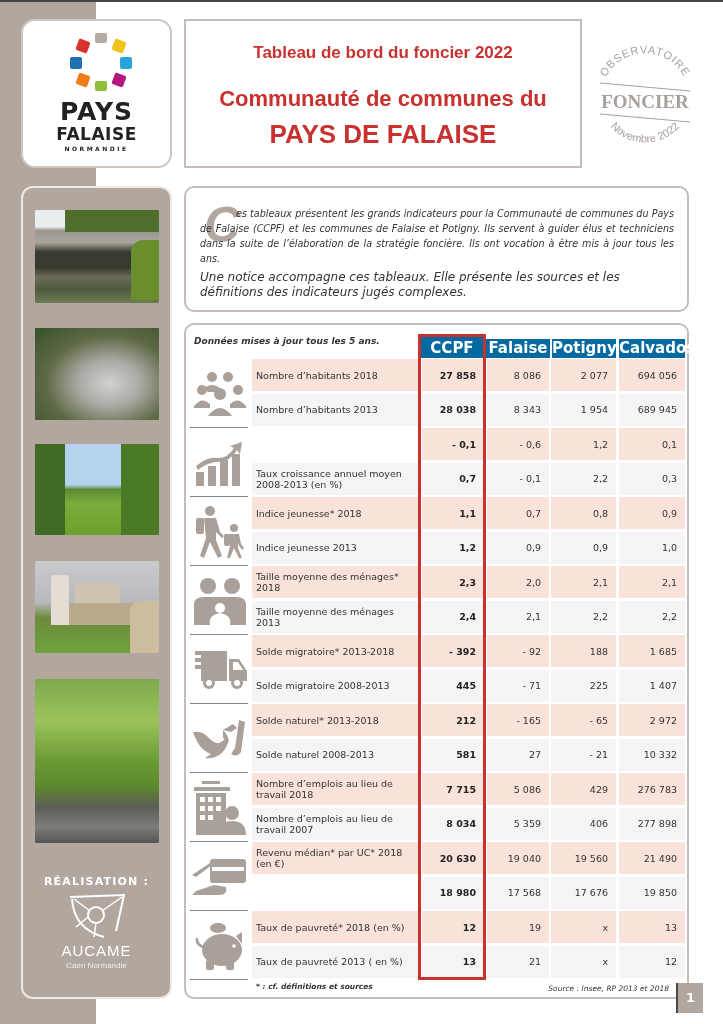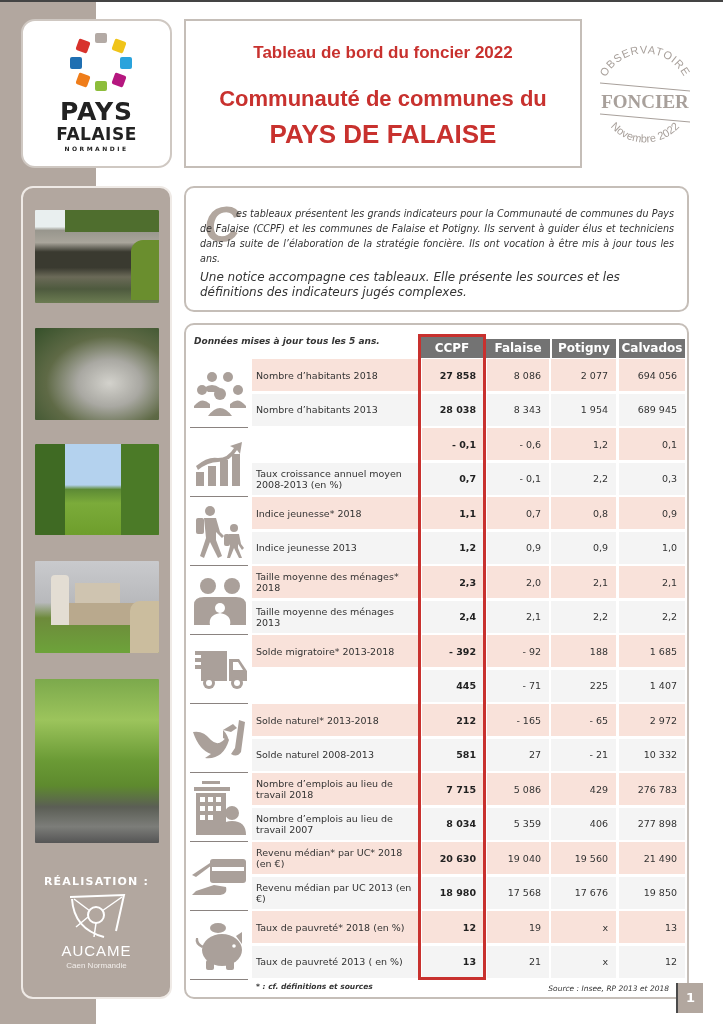--- a/index.html
+++ b/index.html
@@ -43,21 +43,21 @@
     border: 2px solid #c5beb8; border-radius: 10px; }
   .dropcap { position: absolute; left: 18px; top: 12px; font-size: 50px; font-weight: bold; font-style: italic; color: #b2a79f; font-family: "Liberation Sans", sans-serif; line-height: 1; }
   .intro-p1 { position: absolute; left: 14px; top: 18px; width: 474px; font-size: 9.6px; line-height: 15px; font-style: italic; color: #333; text-align: justify; font-family: "DejaVu Sans", sans-serif; text-indent: 36px; }
   .intro-p2 { position: absolute; left: 14px; top: 82px; width: 474px; font-size: 12px; line-height: 15px; font-style: italic; color: #333; font-family: "DejaVu Sans", sans-serif; }
 
   
   .table-card { position: absolute; left: 184px; top: 323px; width: 505px; height: 676px; background: #fff;
     border: 2px solid #c5beb8; border-radius: 10px; }
   .updated-note { position: absolute; left: 8px; top: 11px; font-size: 9px; font-weight: bold; font-style: italic; color: #333; font-family: "DejaVu Sans", sans-serif; }
 
-  .col-head { position: absolute; top: 14px; height: 19px; background: #737373; color: #fff; font-size: 12px; font-weight: bold; text-align: center; line-height: 19px; font-family: "DejaVu Sans", sans-serif; }
+  .col-head { position: absolute; top: 14px; height: 19px; background: #0369a1; color: #fff; font-size: 15px; font-weight: bold; text-align: center; line-height: 19px; font-family: "DejaVu Sans", sans-serif; }
 
   .ccpf-frame { position: absolute; left: 232px; top: 9px; width: 68px; height: 646px; border: 3px solid #c8312e; pointer-events: none; }
 
   .row { position: absolute; left: 0; width: 505px; height: 34px; }
   .cell { position: absolute; top: 0; height: 32px; display: flex; align-items: center; font-size: 9.5px; color: #333; font-family: "DejaVu Sans", sans-serif; }
   .cell.label { left: 66px; width: 168px; padding-left: 4px; line-height: 11px; }
   .cell.num { justify-content: flex-end; padding-right: 8px; }
   .cell.ccpf { left: 236px; width: 62px; font-weight: bold; color: #222; }
   .cell.fal { left: 301px; width: 62px; }
   .cell.pot { left: 365px; width: 65px; }
@@ -286,20 +286,21 @@
       </div>
       <div class="group-sep" style="top: 378px;"></div>
       <div class="row odd" style="top: 310px;">
         <div class="cell label">Solde migratoire* 2013-2018</div>
         <div class="cell num ccpf">- 392</div>
         <div class="cell num fal">- 92</div>
         <div class="cell num pot">188</div>
         <div class="cell num cal">1 685</div>
       </div>
       <div class="row even" style="top: 344.5px;">
+        <div class="cell label">Solde migratoire 2008-2013</div>
         <div class="cell num ccpf">445</div>
         <div class="cell num fal">- 71</div>
         <div class="cell num pot">225</div>
         <div class="cell num cal">1 407</div>
       </div>
       <div class="group-icon" style="top: 384px;">
         <svg width="54" height="46" viewBox="0 0 54 46">
           <g fill="#aaa09a">
             <path d="M0 16 Q10 14 18 24 Q26 32 34 20 L36 24 Q30 44 12 42 L18 38 Q6 34 0 16Z"></path>
             <path d="M30 14 L40 8 L44 12 L38 16Z"></path>
@@ -371,21 +372,20 @@
       </div>
       <div class="group-sep" style="top: 585px;"></div>
       <div class="row odd" style="top: 517px;">
         <div class="cell label">Revenu médian* par UC* 2018 (en €)</div>
         <div class="cell num ccpf">20 630</div>
         <div class="cell num fal">19 040</div>
         <div class="cell num pot">19 560</div>
         <div class="cell num cal">21 490</div>
       </div>
       <div class="row even" style="top: 551.5px;">
-        <div class="cell label">Revenu médian par UC 2013 (en €)</div>
         <div class="cell num ccpf">18 980</div>
         <div class="cell num fal">17 568</div>
         <div class="cell num pot">17 676</div>
         <div class="cell num cal">19 850</div>
       </div>
       <div class="group-icon" style="top: 591px;">
         <svg width="52" height="48" viewBox="0 0 52 48">
           <g fill="#aaa09a">
             <ellipse cx="24" cy="6" rx="8" ry="5"></ellipse>
             <ellipse cx="28" cy="28" rx="20" ry="16"></ellipse>

